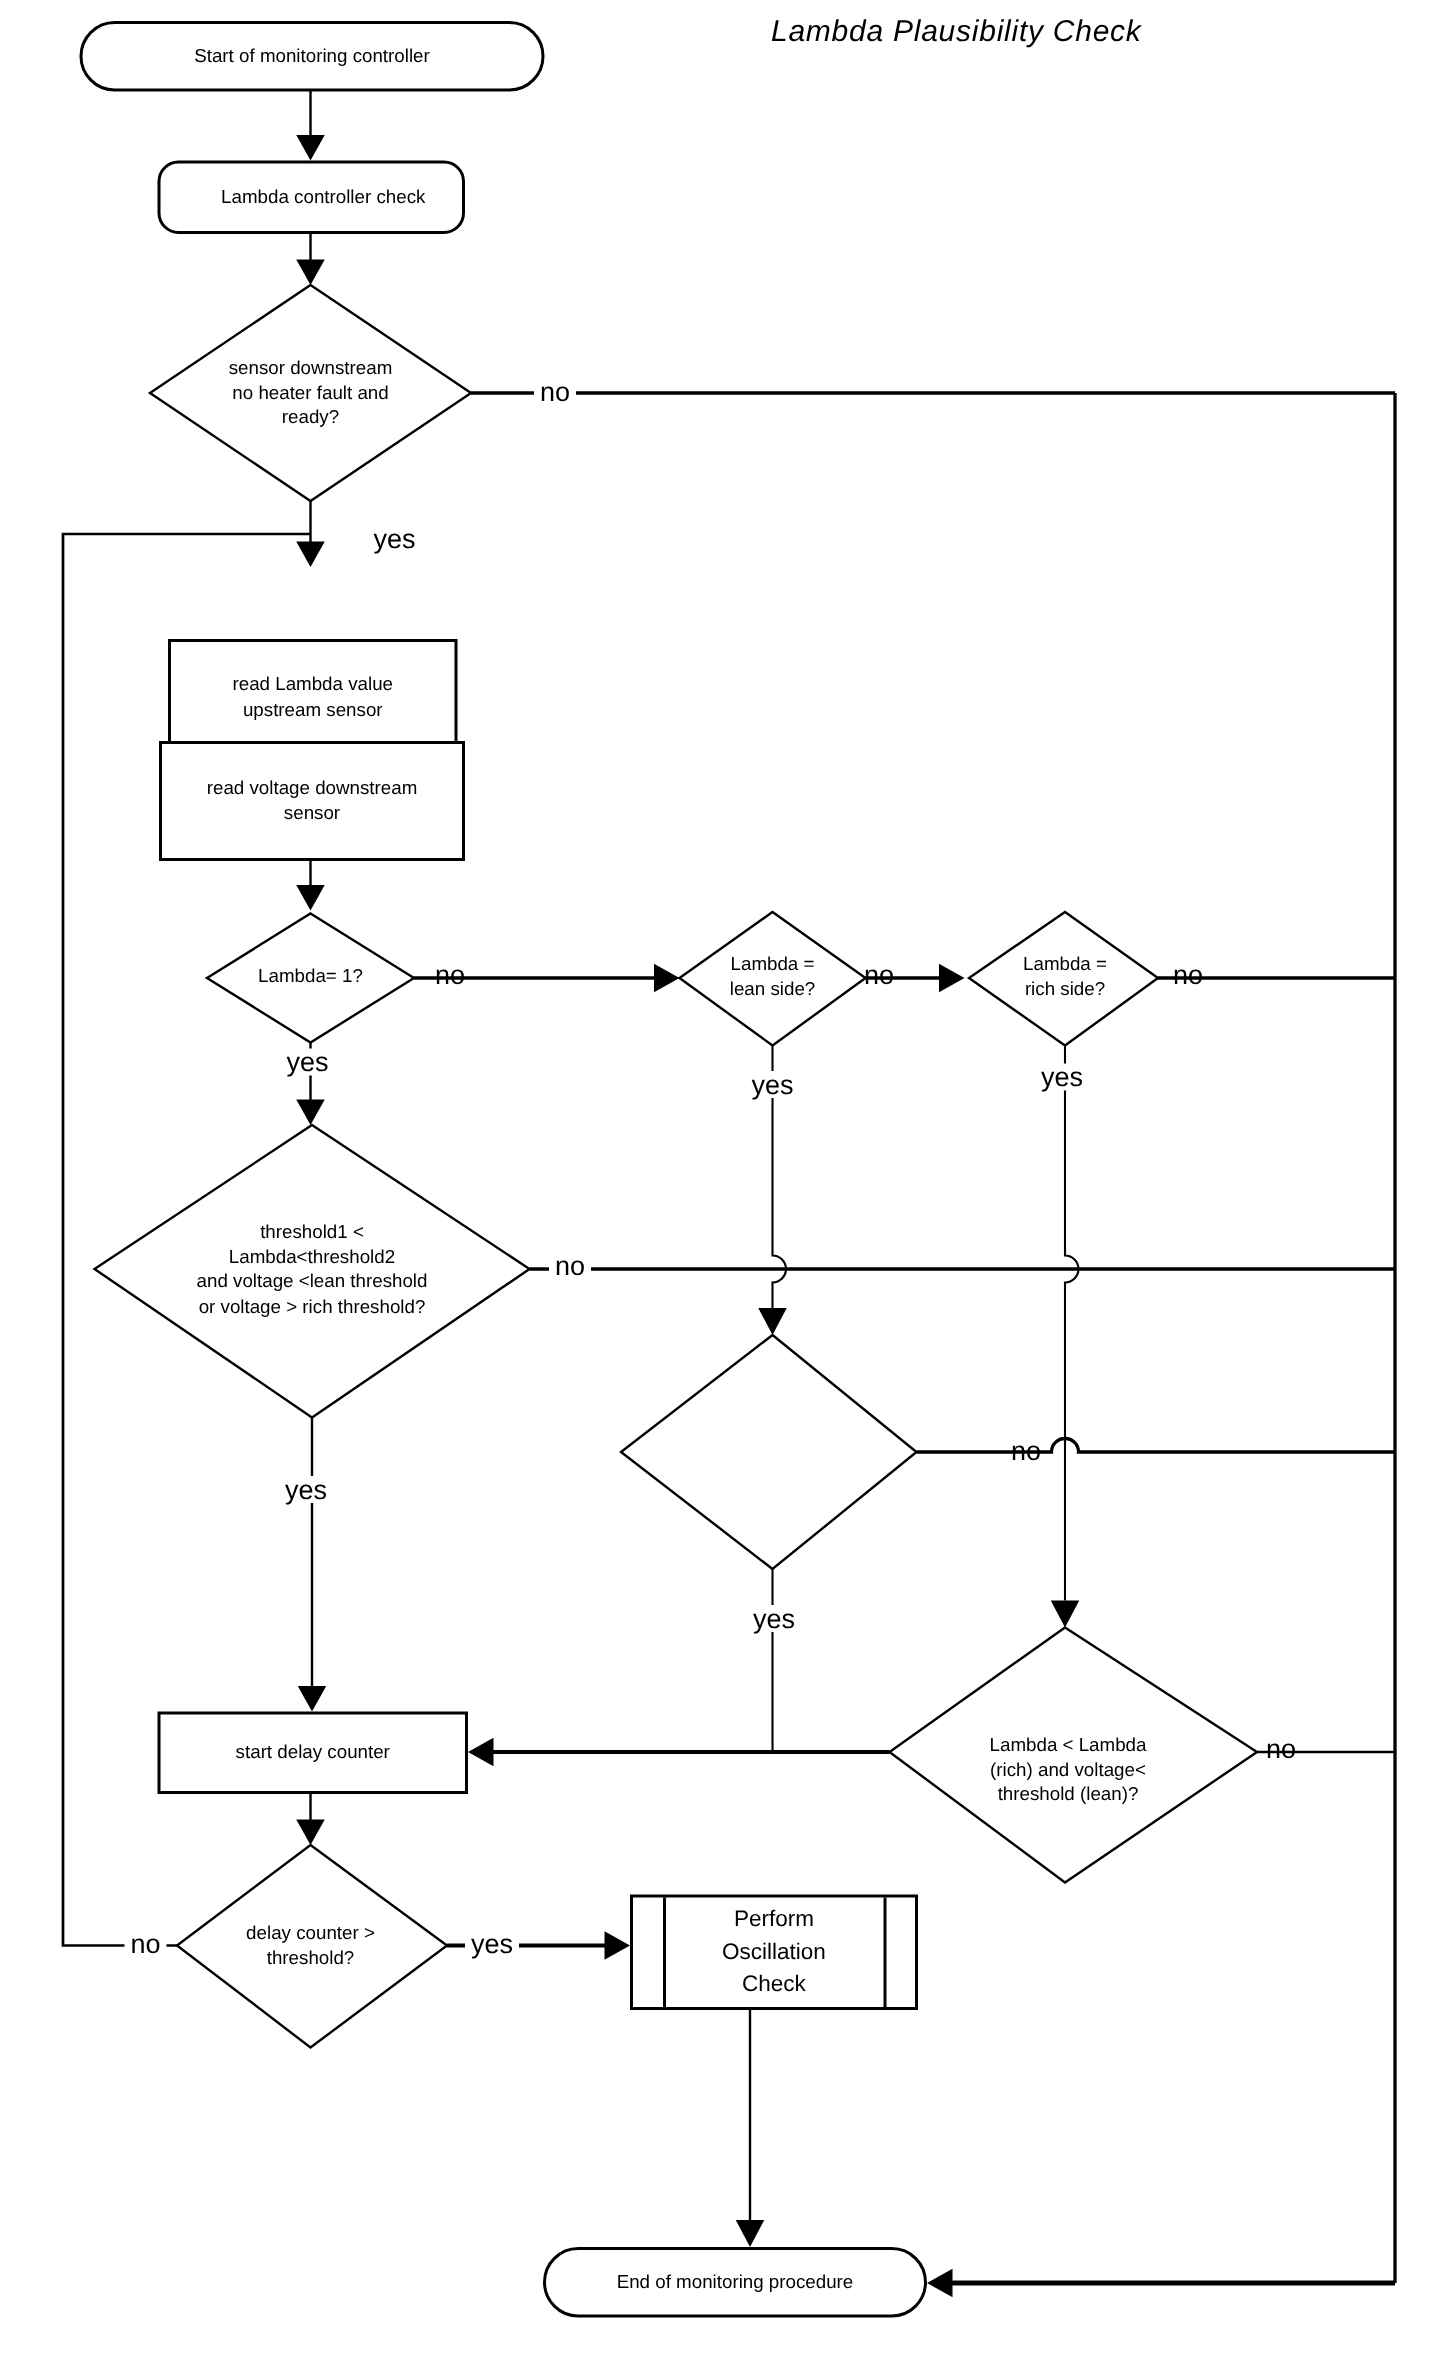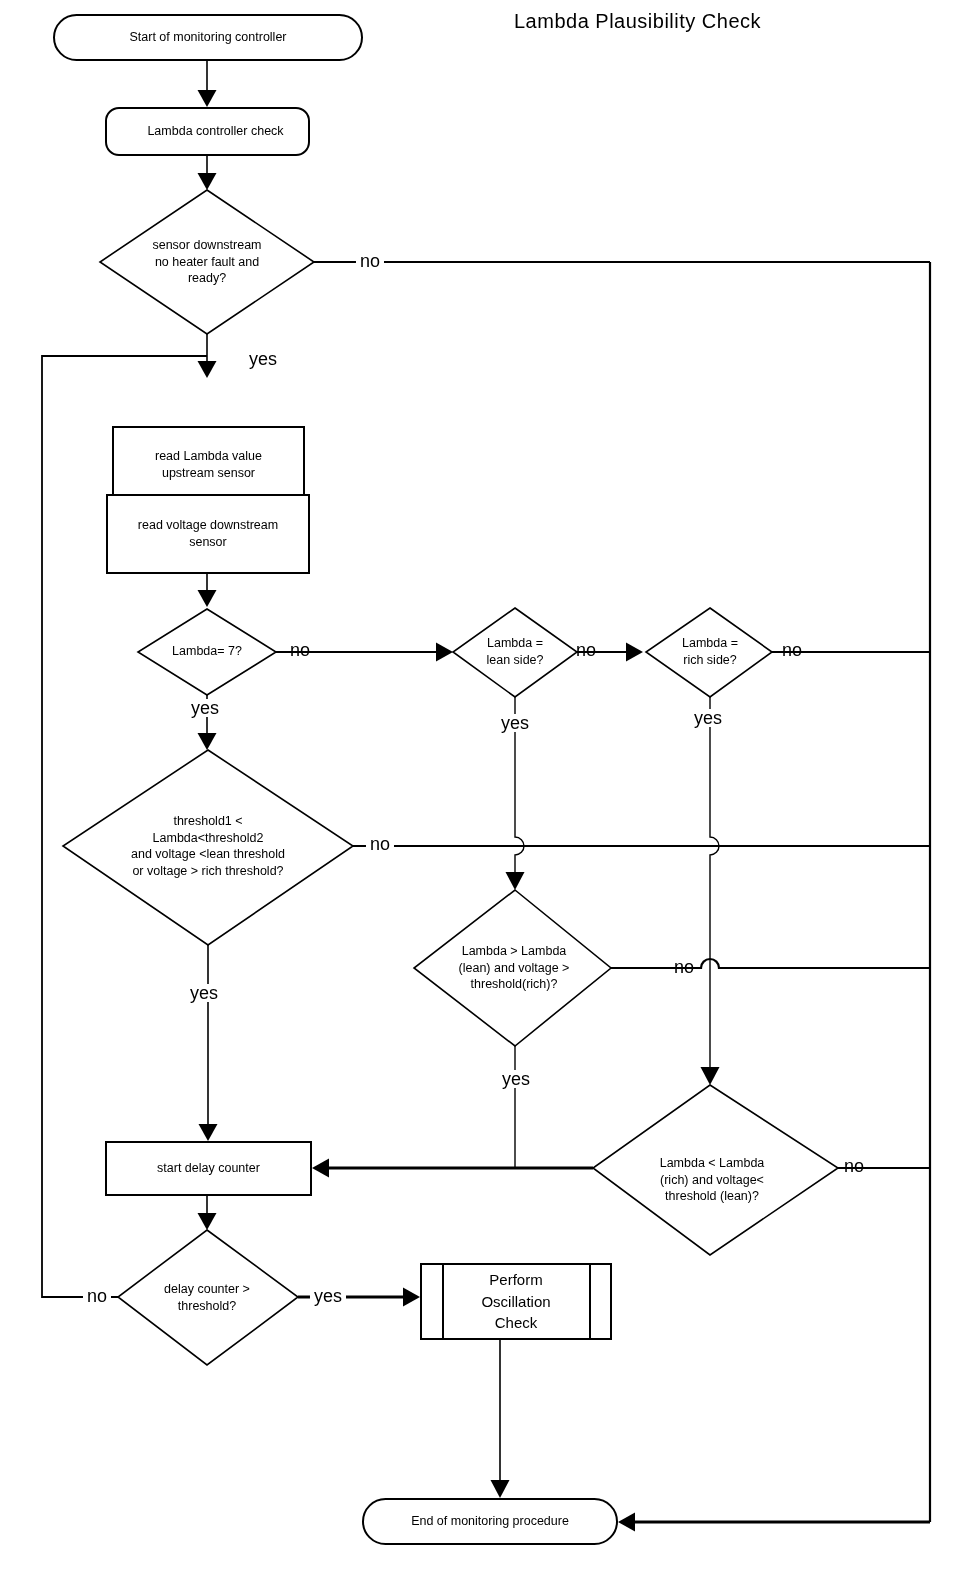--- a/index.html
+++ b/index.html
@@ -1,19 +1,19 @@
 <!DOCTYPE html>
 <html><head>
 <meta charset="utf-8">
 <style>
   html,body{margin:0;padding:0;background:#fff;}
   .canvas{position:relative;width:960px;height:1574px;background:#fff;
           font-family:"Liberation Sans","DejaVu Sans",sans-serif;color:#000;overflow:hidden;}
   .wires{position:absolute;left:0;top:0;}
-  .title{position:absolute;left:514px;top:10px;font-size:20px;letter-spacing:0.5px;}
+  .title{position:absolute;left:514px;top:10px;font-size:20px;letter-spacing:0.5px;font-style:italic;}
   .node{position:absolute;background:#fff;border:2px solid #000;box-sizing:border-box;
         display:flex;align-items:center;justify-content:center;text-align:center;
         font-size:12.5px;line-height:1.35;}
   .node span{white-space:pre-line;}
   .terminator{border-radius:24px;}
   .rounded{border-radius:14px;}
   .predef{font-size:15px;line-height:1.45;}
   .bar{position:absolute;top:0;bottom:0;width:2px;background:#000;}
   .bar.l{left:20px;} .bar.r{right:19px;}
   .dtext{position:absolute;transform:translate(-50%,-50%);text-align:center;
@@ -128,32 +128,29 @@
 Check</span>
   </div>
 
   <div class="node terminator" style="left:362px;top:1498px;width:256px;height:47px;">
     <span>End of monitoring procedure</span>
   </div>
 
   <div class="dtext" style="left:207px;top:262px;width:170px;">sensor downstream
 no heater fault and
 ready?</div>
-  <div class="dtext" style="left:207px;top:651px;width:110px;">Lambda= 7?</div>
+  <div class="dtext" style="left:207px;top:651px;width:110px;">Lambda= 1?</div>
   <div class="dtext" style="left:515px;top:651px;width:100px;">Lambda =
 lean side?</div>
   <div class="dtext" style="left:710px;top:651px;width:100px;">Lambda =
 rich side?</div>
   <div class="dtext" style="left:208px;top:846px;width:210px;">threshold1 &lt;
 Lambda&lt;threshold2
 and voltage &lt;lean threshold
 or voltage &gt; rich threshold?</div>
-  <div class="dtext" style="left:514px;top:968px;width:150px;">Lambda &gt; Lambda
-(lean) and voltage &gt;
-threshold(rich)?</div>
   <div class="dtext" style="left:712px;top:1168px;width:160px;margin-top:12px;">Lambda &lt; Lambda
 (rich) and voltage&lt;
 threshold (lean)?</div>
   <div class="dtext" style="left:207px;top:1297px;width:130px;">delay counter &gt;
 threshold?</div>
 
   <div class="elabel bg" style="left:370px;top:261px;">no</div>
   <div class="elabel bg" style="left:263px;top:359px;">yes</div>
   <div class="elabel" style="left:300px;top:650px;">no</div>
   <div class="elabel bg" style="left:205px;top:708px;">yes</div>

